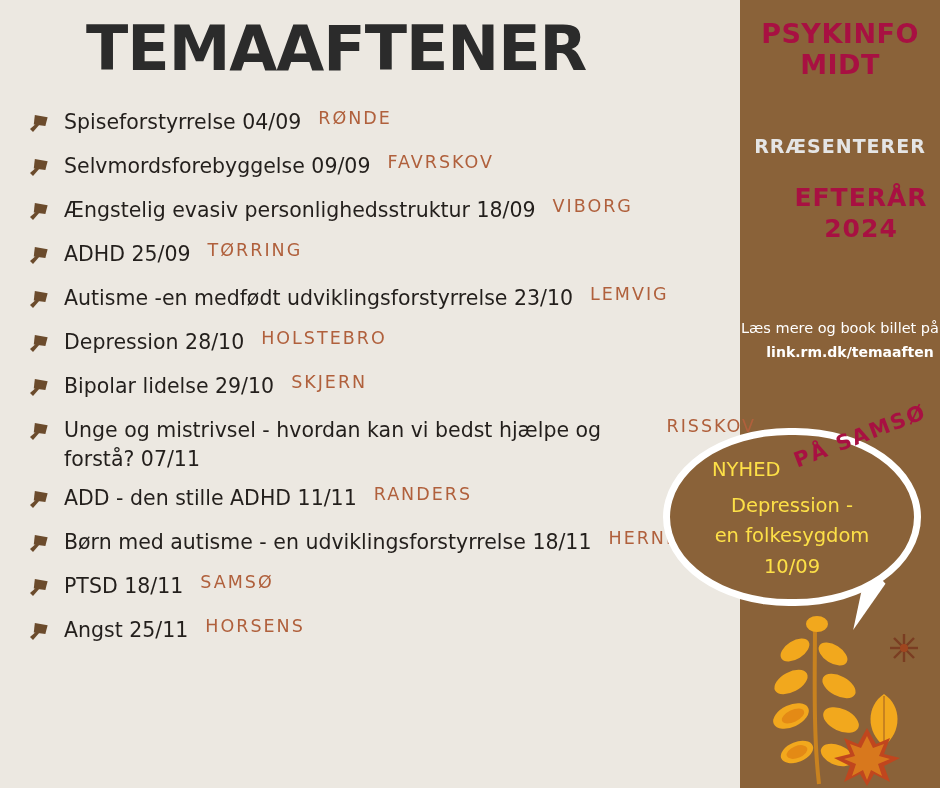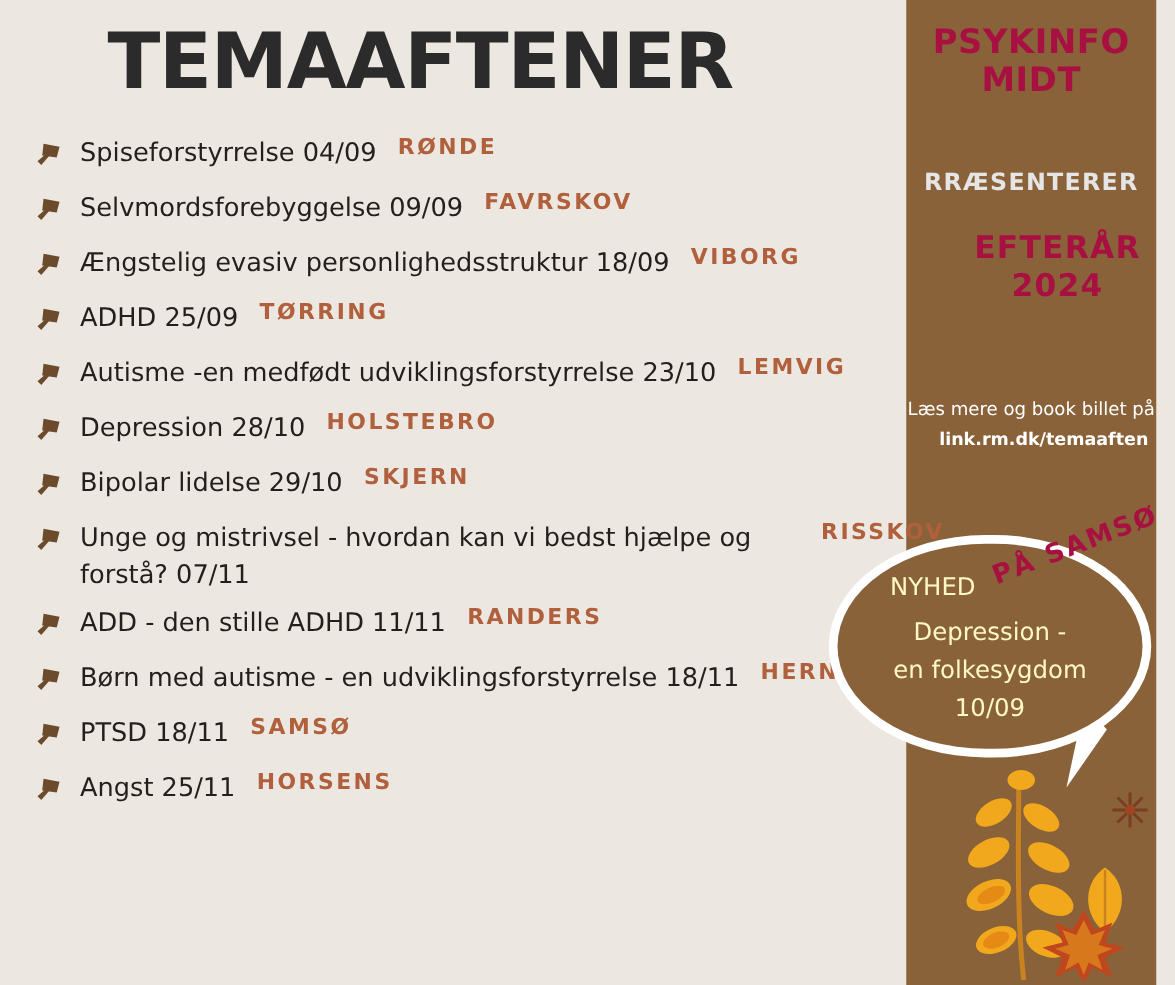--- a/index.html
+++ b/index.html
@@ -17,21 +17,21 @@
     position: relative;
     width: 940px;
     height: 788px;
     background: #ece8e1;
     overflow: hidden;
   }
   
   .right-col {
     position: absolute;
     top: 0;
-    right: 15px;
+    right: 0;
     width: 200px;
     height: 788px;
     background: #8a6239;
   }
   .brand {
     position: absolute;
     top: 18px;
     left: 0;
     width: 200px;
     text-align: center;
@@ -122,21 +122,21 @@
     color: #231f1c;
     font-size: 20.5px;
     line-height: 1.42;
     padding-left: 4px;
     max-width: 640px;
   }
   .city {
     color: #b0603c;
     font-size: 17.5px;
     letter-spacing: 2px;
-    font-weight: bold;
+    font-weight: normal;
     margin-left: 9px;
     white-space: nowrap;
   }
   
   .bubble {
     position: absolute;
     left: 663px;
     top: 428px;
     width: 258px;
     height: 178px;
@@ -144,21 +144,21 @@
     border: 7px solid #ffffff;
     border-radius: 130px / 92px;
     box-sizing: border-box;
   }
   .bubble-inner {
     position: absolute;
     top: 20px;
     left: 0;
     width: 100%;
     text-align: center;
-    color: #fef9c3;
+    color: #fde047;
     font-size: 19.5px;
     line-height: 1.55;
   }
   .bubble-nyhed {
     display: block;
     text-align: left;
     padding-left: 42px;
     margin-bottom: 6px;
     font-size: 19.5px;
   }

